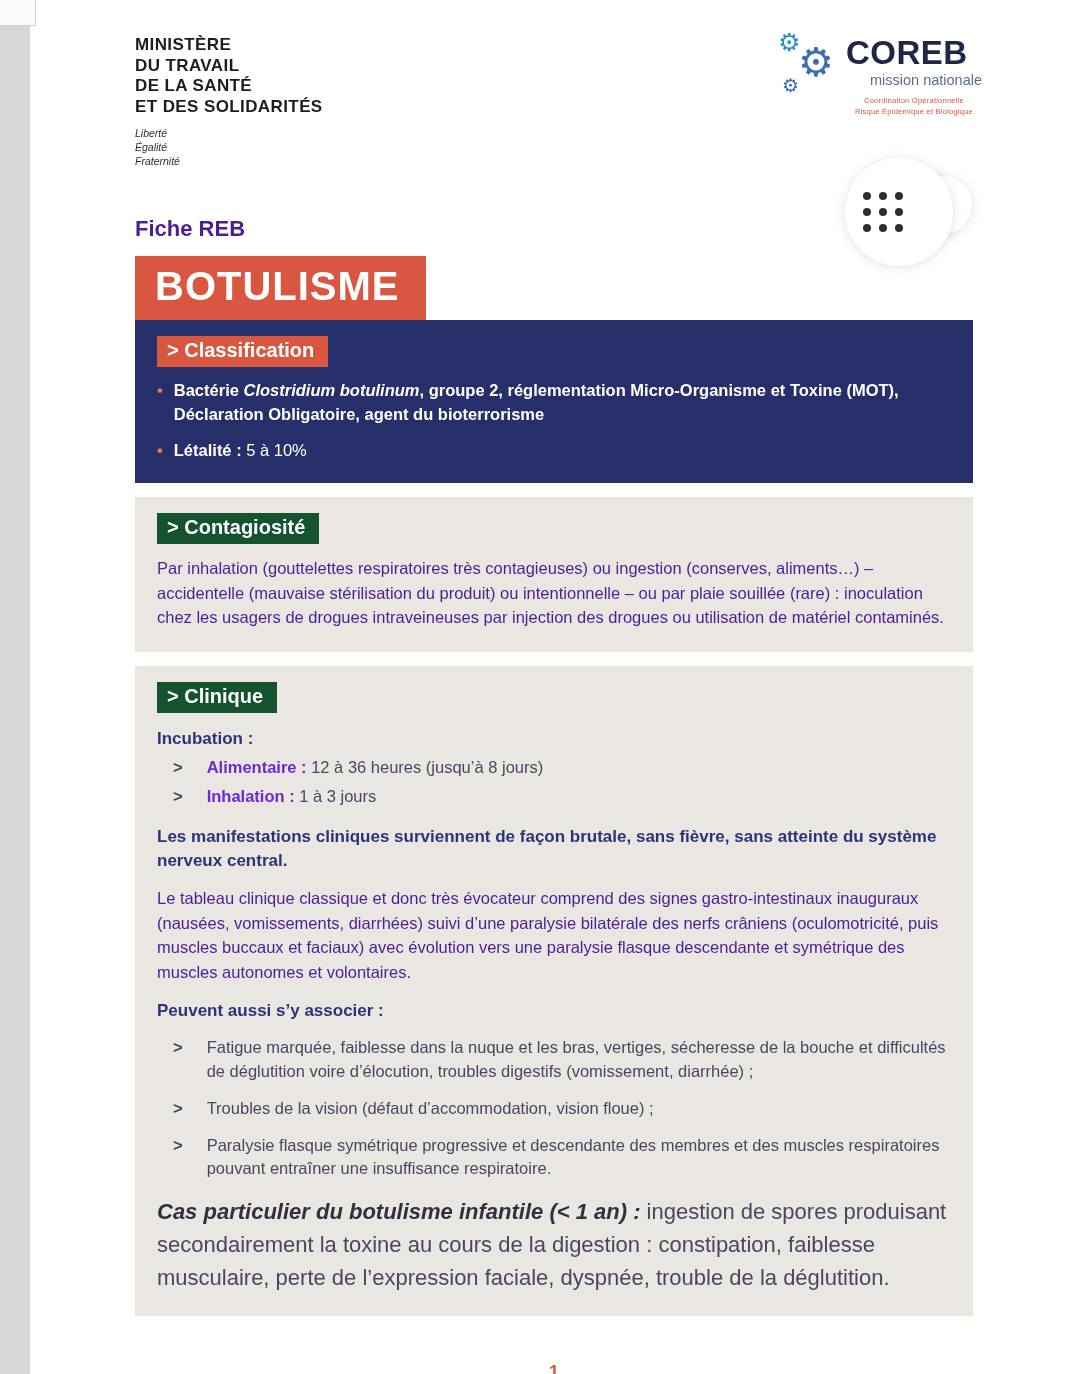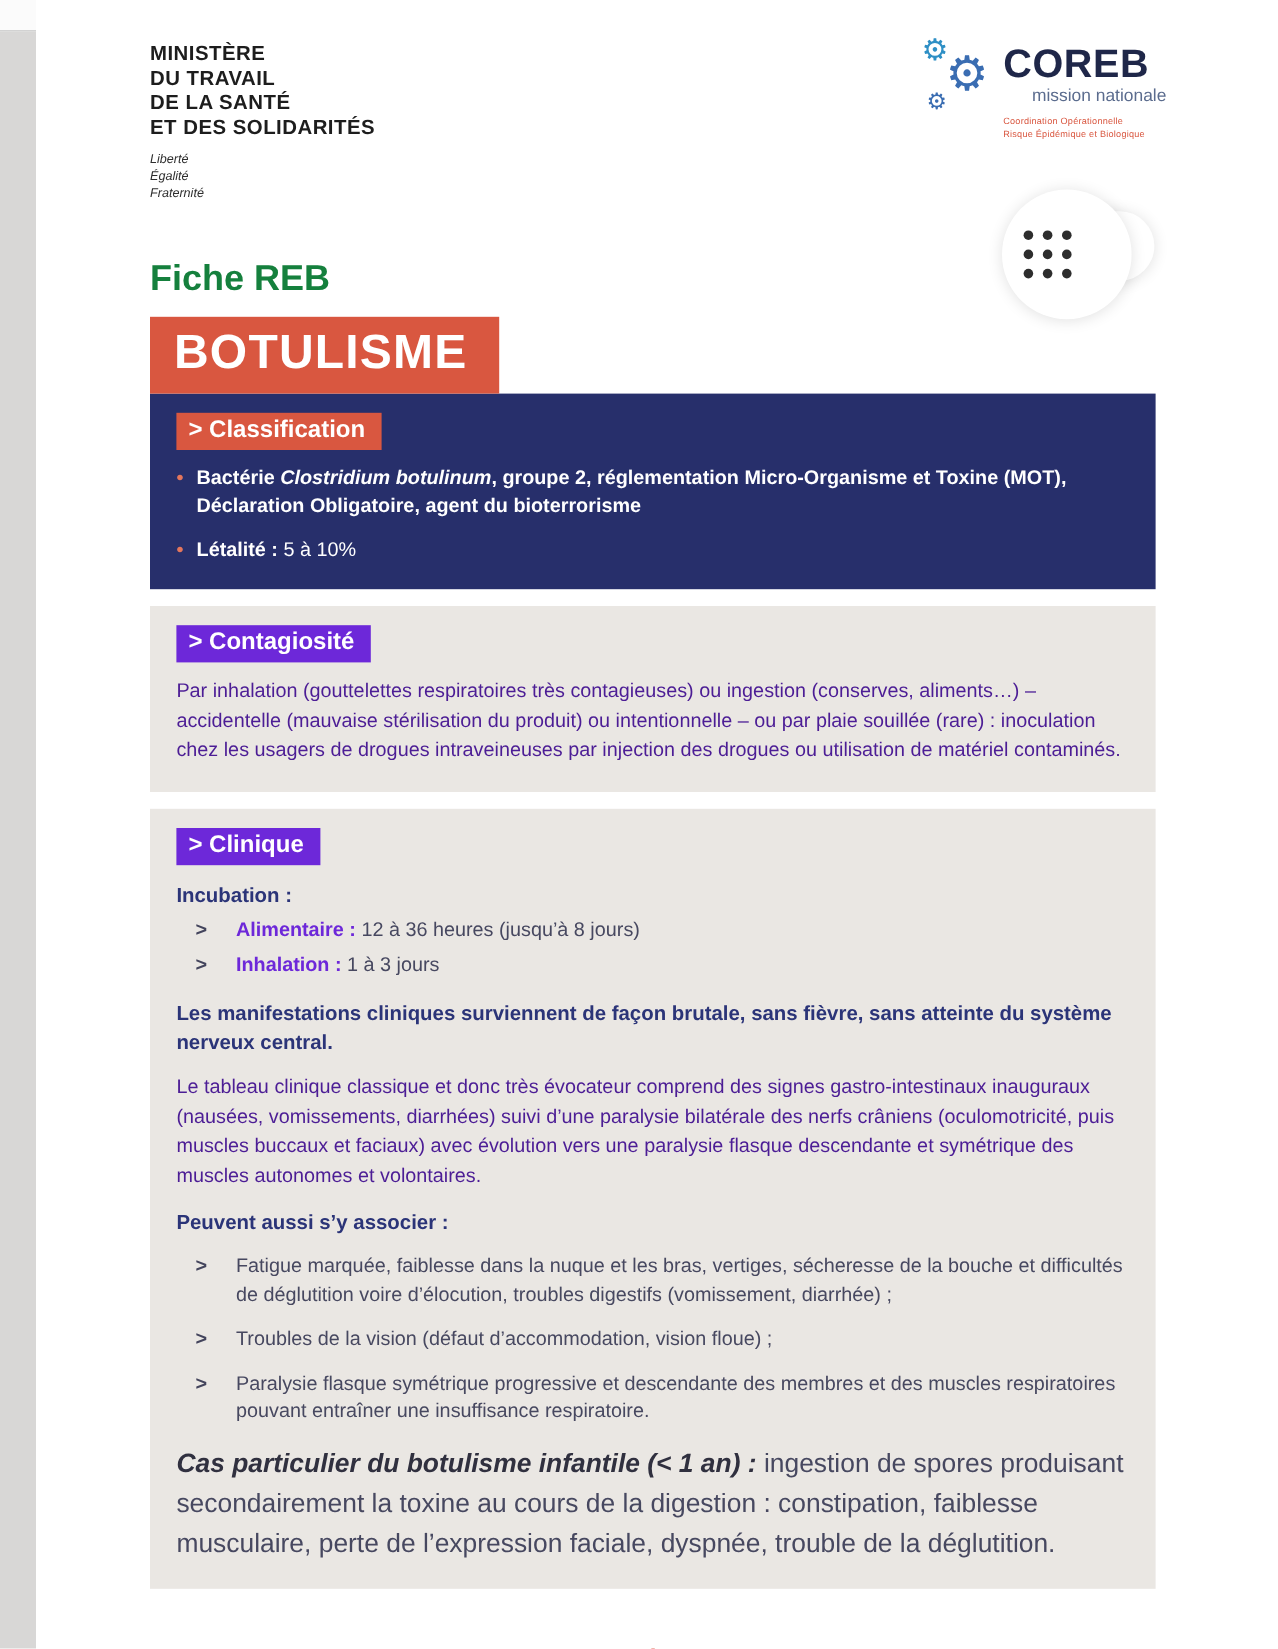--- a/index.html
+++ b/index.html
@@ -17,21 +17,21 @@
   
   .left-strip {
     position: absolute; left: 0; top: 26px; width: 30px; height: calc(100% - 26px);
     background: #d8d7d6;
   }
   .left-corner {
     position: absolute; left: 0; top: 0; width: 36px; height: 26px;
     background: #fbfbfb; border-right: 1px solid #d2d2d2; border-bottom: 1px solid #d2d2d2;
   }
 
-  .page { position: absolute; left: 30px; top: 0; width: 863px; height: 100%; background: #ffffff; }
+  .page { position: absolute; left: 40px; top: 0; width: 863px; height: 100%; background: #ffffff; }
 
   
   .doc-header { position: relative; height: 160px; }
   .ministry { position: absolute; left: 95px; top: 35px; }
   .ministry-lines div {
     font-size: 17px; font-weight: 700; color: #1d1d1d;
     letter-spacing: 0.4px; line-height: 1.22;
   }
   .motto { margin-top: 8px; }
   .motto div {
@@ -41,21 +41,21 @@
 
   .coreb { position: absolute; left: 742px; top: 36px; display: flex; gap: 6px; }
   .coreb-gears { position: relative; width: 58px; height: 80px; }
   .gear { position: absolute; color: #3a6db2; line-height: 1; }
   .gear.g1 { font-size: 40px; top: 6px; left: 16px; }
   .gear.g2 { font-size: 25px; top: -6px; left: -4px; color: #2e8fc5; }
   .gear.g3 { font-size: 19px; top: 40px; left: 0px; }
   .coreb-text { width: 136px; }
   .coreb-name { font-size: 33px; font-weight: 800; color: #1f2749; letter-spacing: 0.5px; line-height: 1; }
   .coreb-sub { text-align: right; font-size: 14.5px; color: #5b6c8e; margin-top: 3px; }
-  .coreb-tags { margin-top: 7px; }
+  .coreb-tags { margin-top: 7px; text-align: center; }
   .coreb-tags div { font-size: 7.6px; color: #d95740; letter-spacing: 0.2px; line-height: 1.45; }
 
   
   .page-pill {
     position: absolute; left: 820px; top: 176px; width: 112px; height: 58px;
     background: #ffffff; border-radius: 29px;
     box-shadow: 0 1px 12px rgba(0,0,0,0.12);
     display: flex; align-items: center; justify-content: center;
     font-size: 23px; color: #3c3c3c;
   }
@@ -67,35 +67,35 @@
     box-shadow: 0 1px 12px rgba(0,0,0,0.12);
     display: flex; align-items: center; padding-left: 18px;
     cursor: pointer;
   }
   .dots-grid { display: grid; grid-template-columns: repeat(3, 8px); grid-gap: 8px; }
   .dot { width: 8px; height: 8px; border-radius: 50%; background: #2d2d2d; }
 
   
   .content { margin-left: 95px; width: 838px; }
 
-  .kicker { margin-top: 56px; font-size: 30px; font-weight: 700; color: #15803d; }
+  .kicker { margin-top: 56px; font-size: 22px; font-weight: 700; color: #4c1d95; }
 
   .title-block {
     display: inline-block; margin-top: 14px;
     background: #d95740; color: #ffffff;
     font-size: 40px; font-weight: 700; letter-spacing: 1px;
     padding: 8px 26px 11px 20px;
   }
 
   .tag {
     display: inline-block; color: #ffffff; font-weight: 700; font-size: 20px;
     padding: 3px 14px 5px 10px;
   }
   .tag-red  { background: #d95740; }
-  .tag-navy { background: #6d28d9; }
+  .tag-navy { background: #14532d; }
 
   .section-navy {
     background: #272f6b; color: #ffffff;
     padding: 16px 20px 20px 22px;
   }
   .navy-bullet {
     display: flex; gap: 11px; margin-top: 12px;
     font-size: 16.5px; line-height: 1.45;
   }
   .bullet-dot { color: #e4765c; font-weight: 700; }

